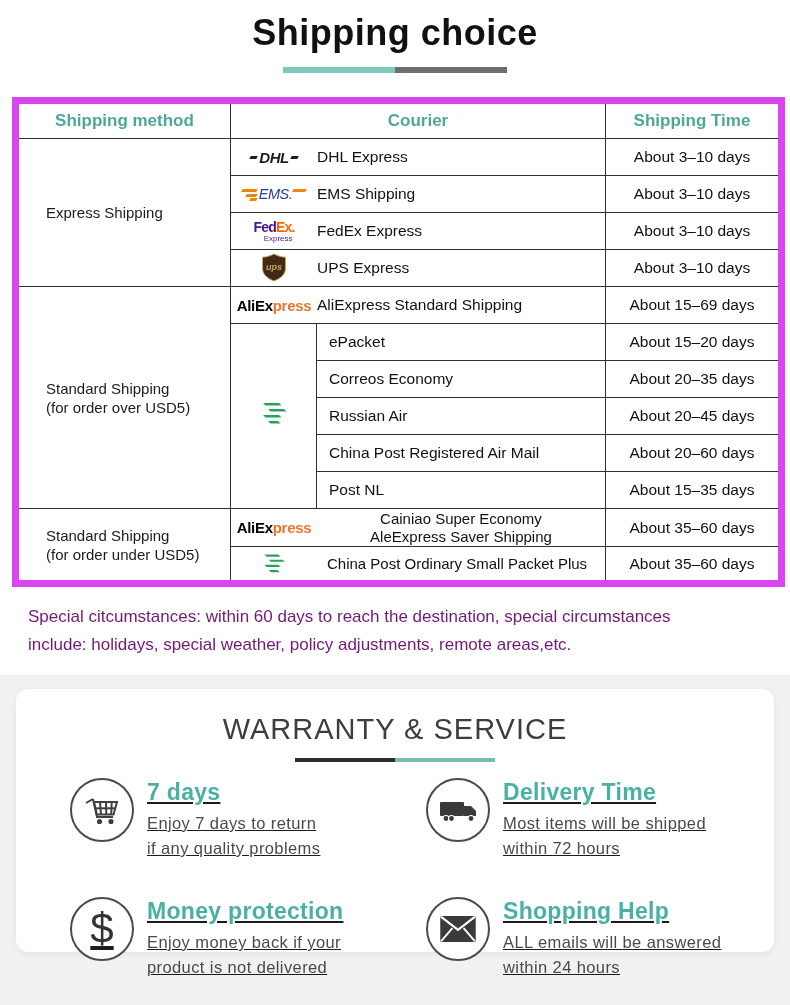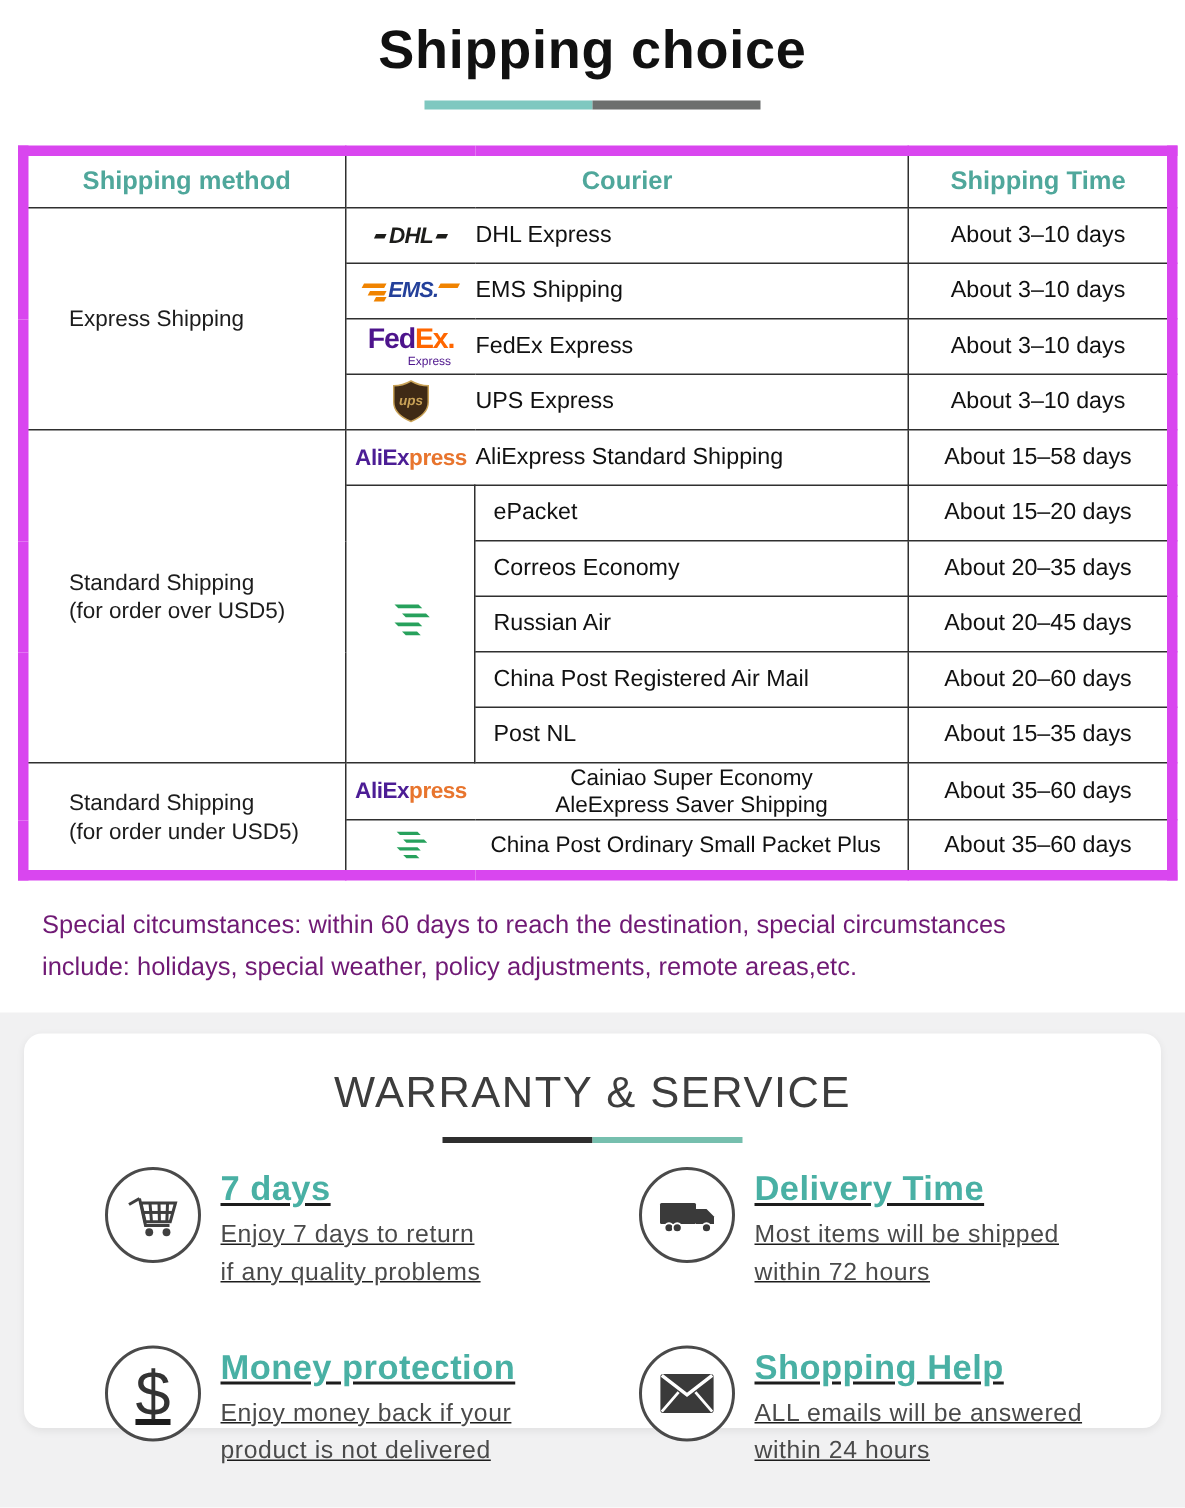--- a/index.html
+++ b/index.html
@@ -40,28 +40,28 @@
   td.logo-span-cell { text-align:center; }
 
   
   .dhl { display:inline-flex; align-items:center; font-style:italic; font-weight:800;
          font-size:15px; color:#1d1d1b; letter-spacing:-0.5px; }
   .dhl .dash { display:inline-block; width:7px; height:3px; background:#1d1d1b; margin:0 2px; transform:skewX(-25deg); }
   .ems { display:inline-flex; align-items:flex-start; }
   .ems-stripes { display:flex; flex-direction:column; align-items:flex-end; gap:2px; margin-top:3px; margin-right:2px; }
   .ems-stripes i { display:block; height:2.6px; background:#f08300; transform:skewX(-28deg); }
   .ems-stripes i:nth-child(1){ width:15px; } .ems-stripes i:nth-child(2){ width:11px; } .ems-stripes i:nth-child(3){ width:7px; }
-  .ems-text { font-weight:700; font-style:italic; font-size:14.5px; color:#24409a; letter-spacing:-0.5px; }
+  .ems-text { font-weight:400; font-style:italic; font-size:14.5px; color:#24409a; letter-spacing:-0.5px; }
   .ems-tail { width:13px; height:2.6px; background:#f08300; margin-top:3px; margin-left:1px; transform:skewX(-28deg); }
   .fedex { display:inline-flex; flex-direction:column; line-height:1; align-items:center; }
-  .fedex-main { font-weight:800; font-size:19px; letter-spacing:-0.8px; }
+  .fedex-main { font-weight:800; font-size:14px; letter-spacing:-0.8px; }
   .fedex-fed { color:#4d148c; } .fedex-ex { color:#ff6600; } .fedex-dot { color:#ff6600; }
   .fedex-sub { font-size:8px; color:#4d148c; margin-top:1px; align-self:flex-end; margin-right:2px; }
   .aliexpress { font-size:15px; font-weight:600; letter-spacing:-0.3px; }
-  .ali-p1 { color:#4c1d95; } .ali-p2 { color:#e8752e; }
+  .ali-p1 { color:#000000; } .ali-p2 { color:#e8752e; }
 
   
   .note { margin:16px 28px 0; font-size:17px; line-height:28px; color:#701a75; }
 
   
   .gray-section { margin-top:16px; background:#f1f1f2; padding:14px 16px 0; height:345px; }
   .card {
     background:#ffffff; width:758px; margin:0 auto; height:263px;
     border-radius:12px; box-shadow:0 2px 6px rgba(0,0,0,0.07);
   }
@@ -181,21 +181,21 @@
           <span>(for order over USD5)</span>
         </td>
         <td class="courier-cell" colspan="2">
           <div class="courier-flex">
             <span class="logo-box">
               <span class="aliexpress"><span class="ali-p1">AliEx</span><span class="ali-p2">press</span></span>
             </span>
             <span class="cname">AliExpress Standard Shipping</span>
           </div>
         </td>
-        <td class="time">About 15–58 days</td>
+        <td class="time">About 15–69 days</td>
       </tr>
       <tr class="datarow">
         <td class="logo-span-cell" rowspan="5">
           <svg width="32" height="30" viewBox="0 0 30 30">
             <g fill="#27a15c">
               <path d="M4 4 h16 l2.5 2.5 h-16 z"></path>
               <path d="M9 10 h16 l2.5 2.5 h-16 z"></path>
               <path d="M4 16 h16 l2.5 2.5 h-16 z"></path>
               <path d="M9 22 h10 l2.5 2.5 h-10 z"></path>
             </g>

